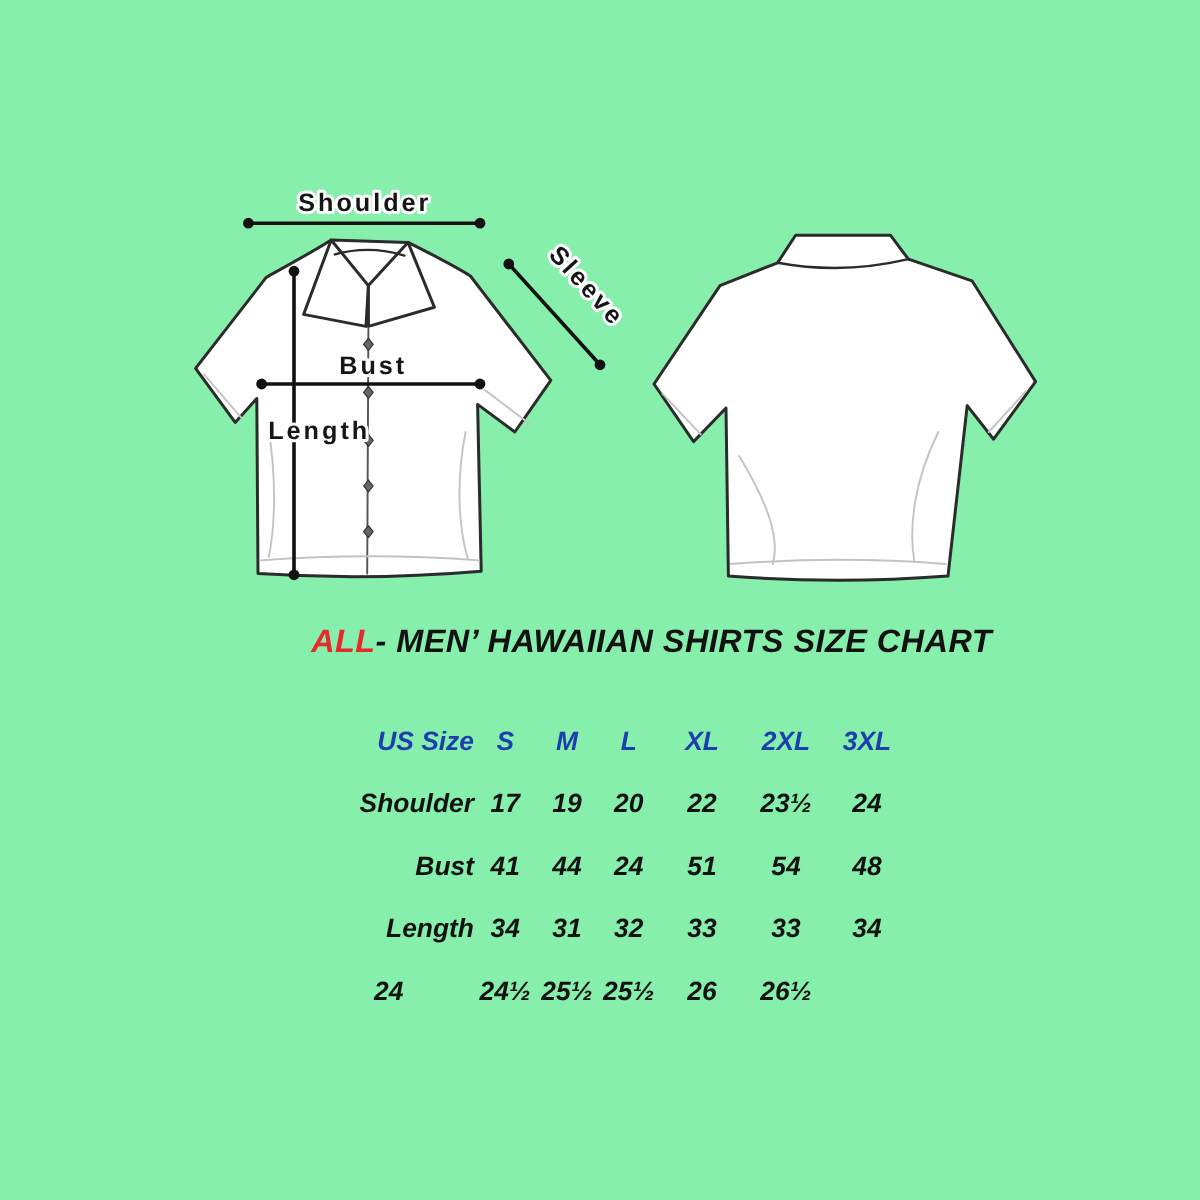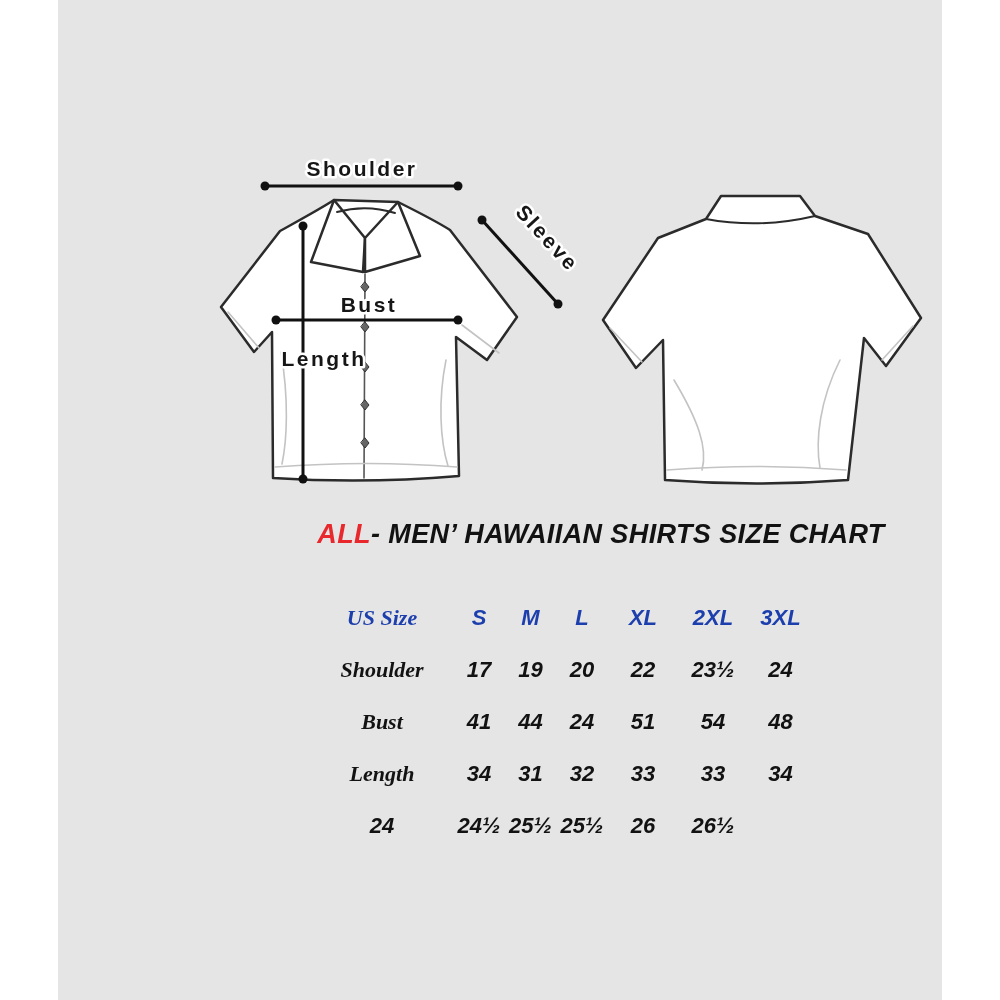--- a/index.html
+++ b/index.html
@@ -1,21 +1,21 @@
 <!DOCTYPE html>
 <html style="--red: #e8282c; --blue: #1d3fae; --ink: #121212; --line: #2b2b2b; --soft: #c3c3c3;"><head>
 <meta charset="utf-8">
 <style>
   :root{
     --red:#e8282c; --blue:#1d3fae; --ink:#121212;
     --line:#2b2b2b; --soft:#c3c3c3;
   }
   html,body{margin:0;padding:0;background:#fff;}
   .canvas{
-    position:relative;width:884px;height:1000px;background:#e5e5e5;
+    position:relative;width:1000px;height:1000px;background:#86efac;
     overflow:hidden;margin:0 auto;
     font-family:"Liberation Sans",sans-serif;
   }
   svg text.measure{
     font-family:"Liberation Sans",sans-serif;
     font-weight:bold;font-size:21px;letter-spacing:2.5px;fill:#161616;
     paint-order:stroke;stroke:#ffffff;stroke-width:5px;stroke-linejoin:round;
   }
   .title{
     position:absolute;top:519px;left:0;width:1000px;box-sizing:border-box;
@@ -27,21 +27,21 @@
   .size-table{
     position:absolute;left:253px;top:600px;
     font-style:italic;font-weight:bold;font-size:22px;color:var(--ink);
   }
   .trow{
     display:grid;
     grid-template-columns:142px 52px 51px 52px 70px 70px 65px;
     min-height:52px;align-items:start;
   }
   .trow .cell{padding-top:5px;text-align:center;line-height:26px;}
-  .trow .cell.rowlabel{text-align:center;font-family:Liberation Serif, serif;}
+  .trow .cell.rowlabel{text-align:right;}
   .trow.header .cell{color:var(--blue);}
 </style>
 </head>
 <body>
 
 <div class="canvas">
 
   <svg width="1000" height="1000" viewBox="0 0 1000 1000" style="position:absolute;left:0;top:0">
 
     <g fill="#ffffff" stroke="var(--line)" stroke-width="2.5" stroke-linejoin="round" stroke-linecap="round">

